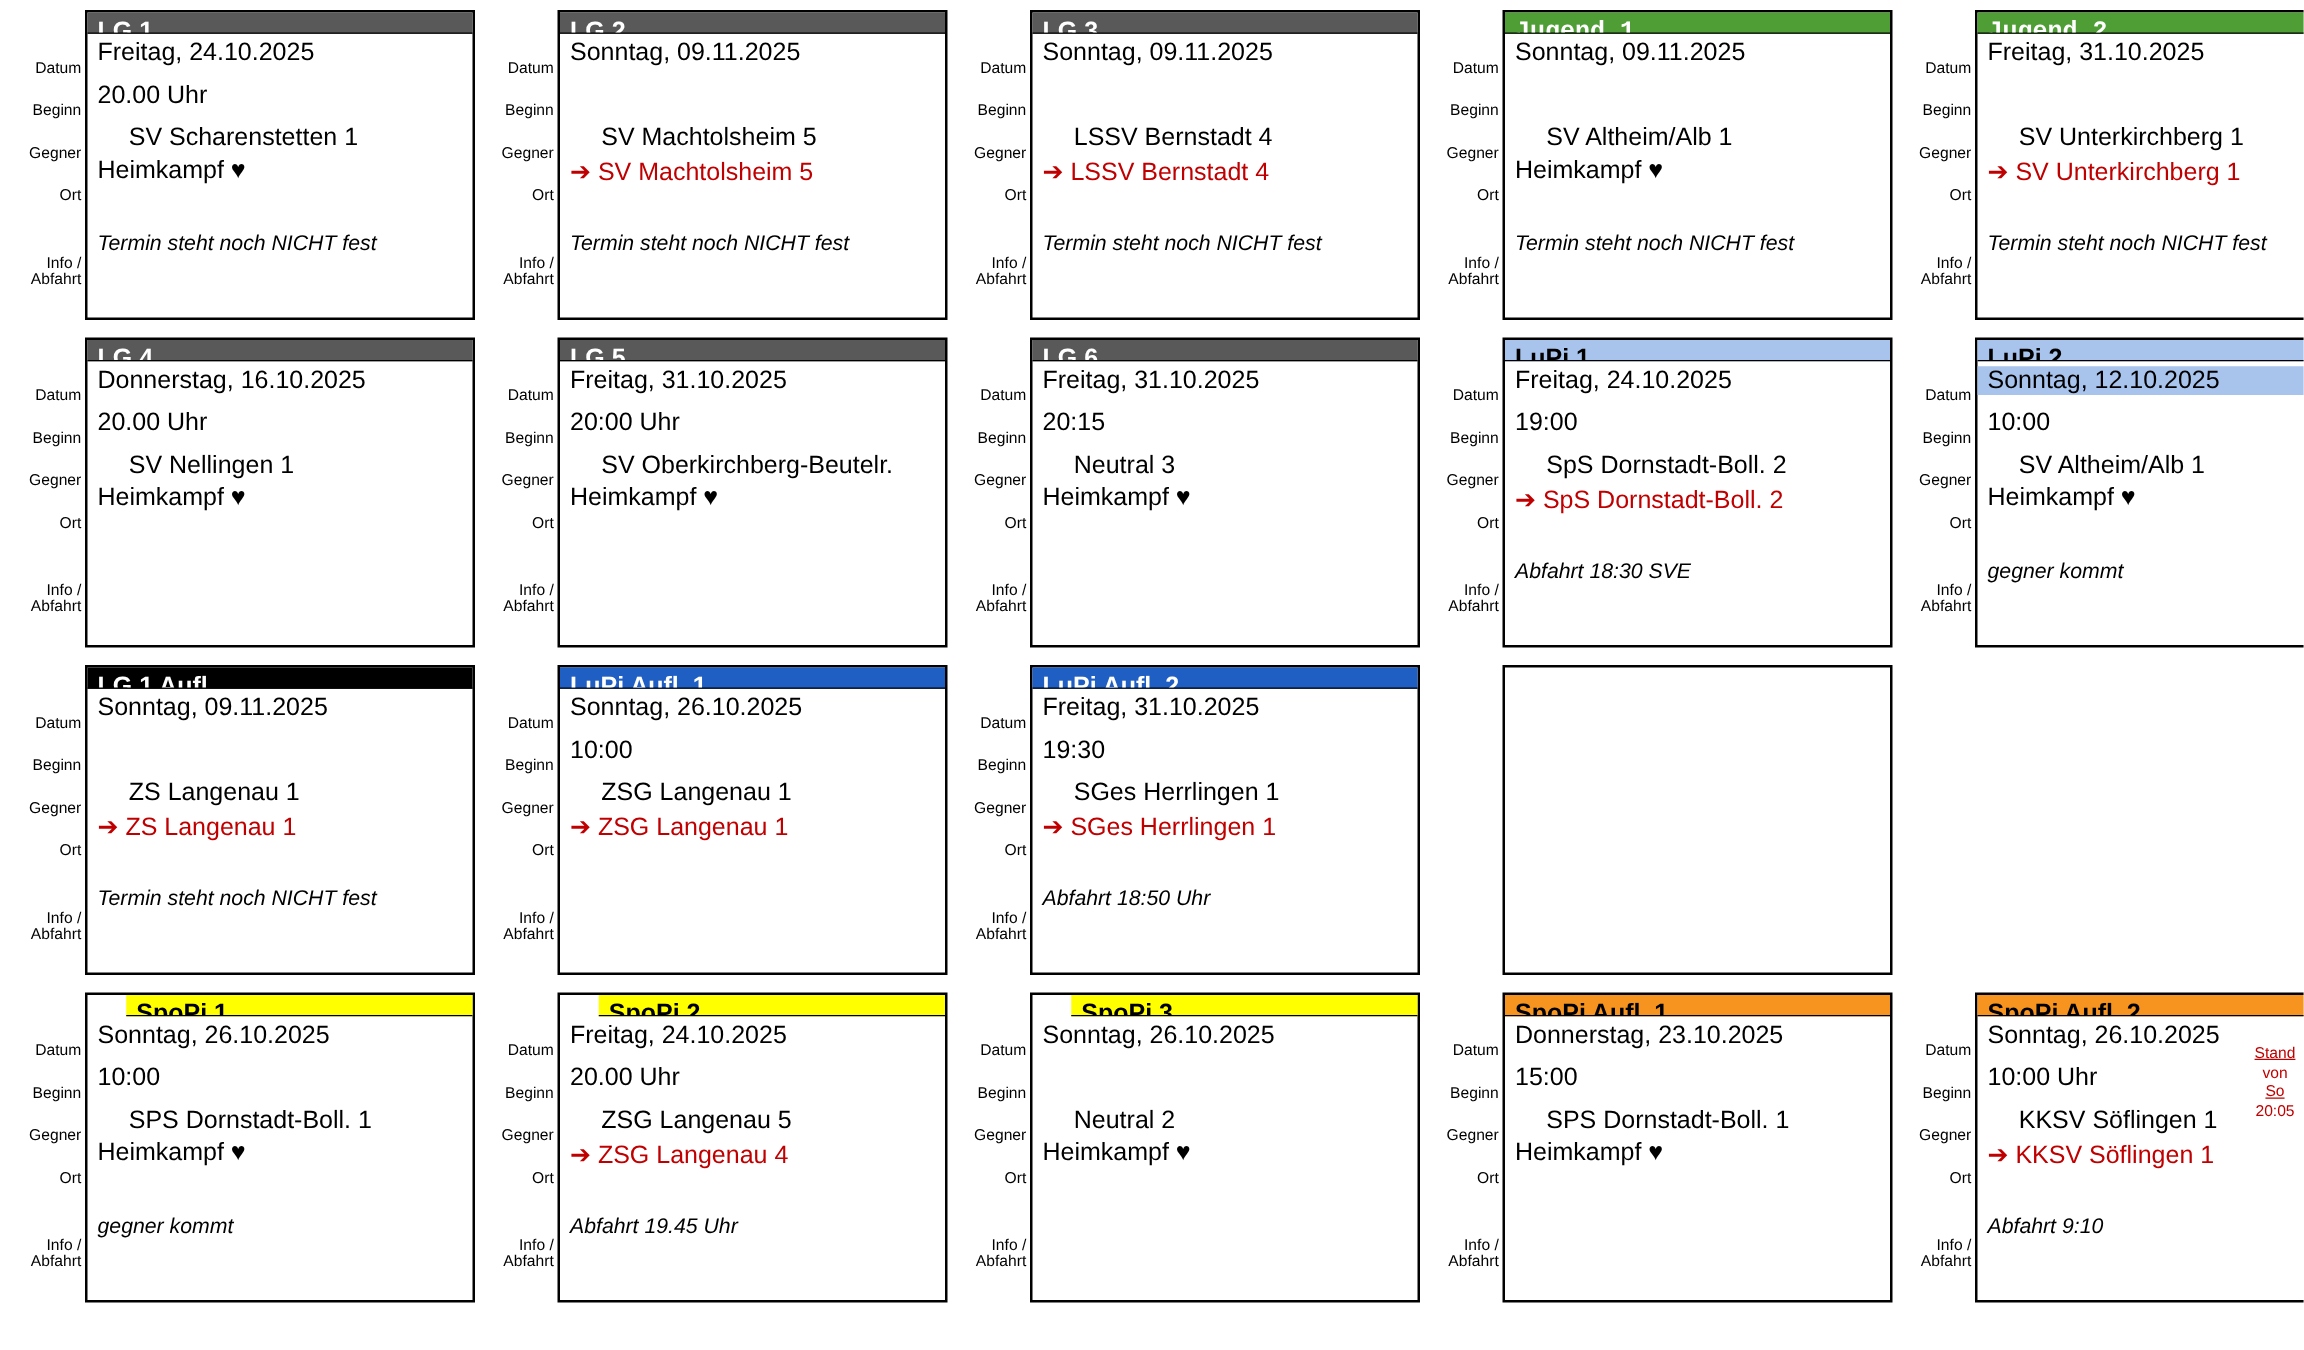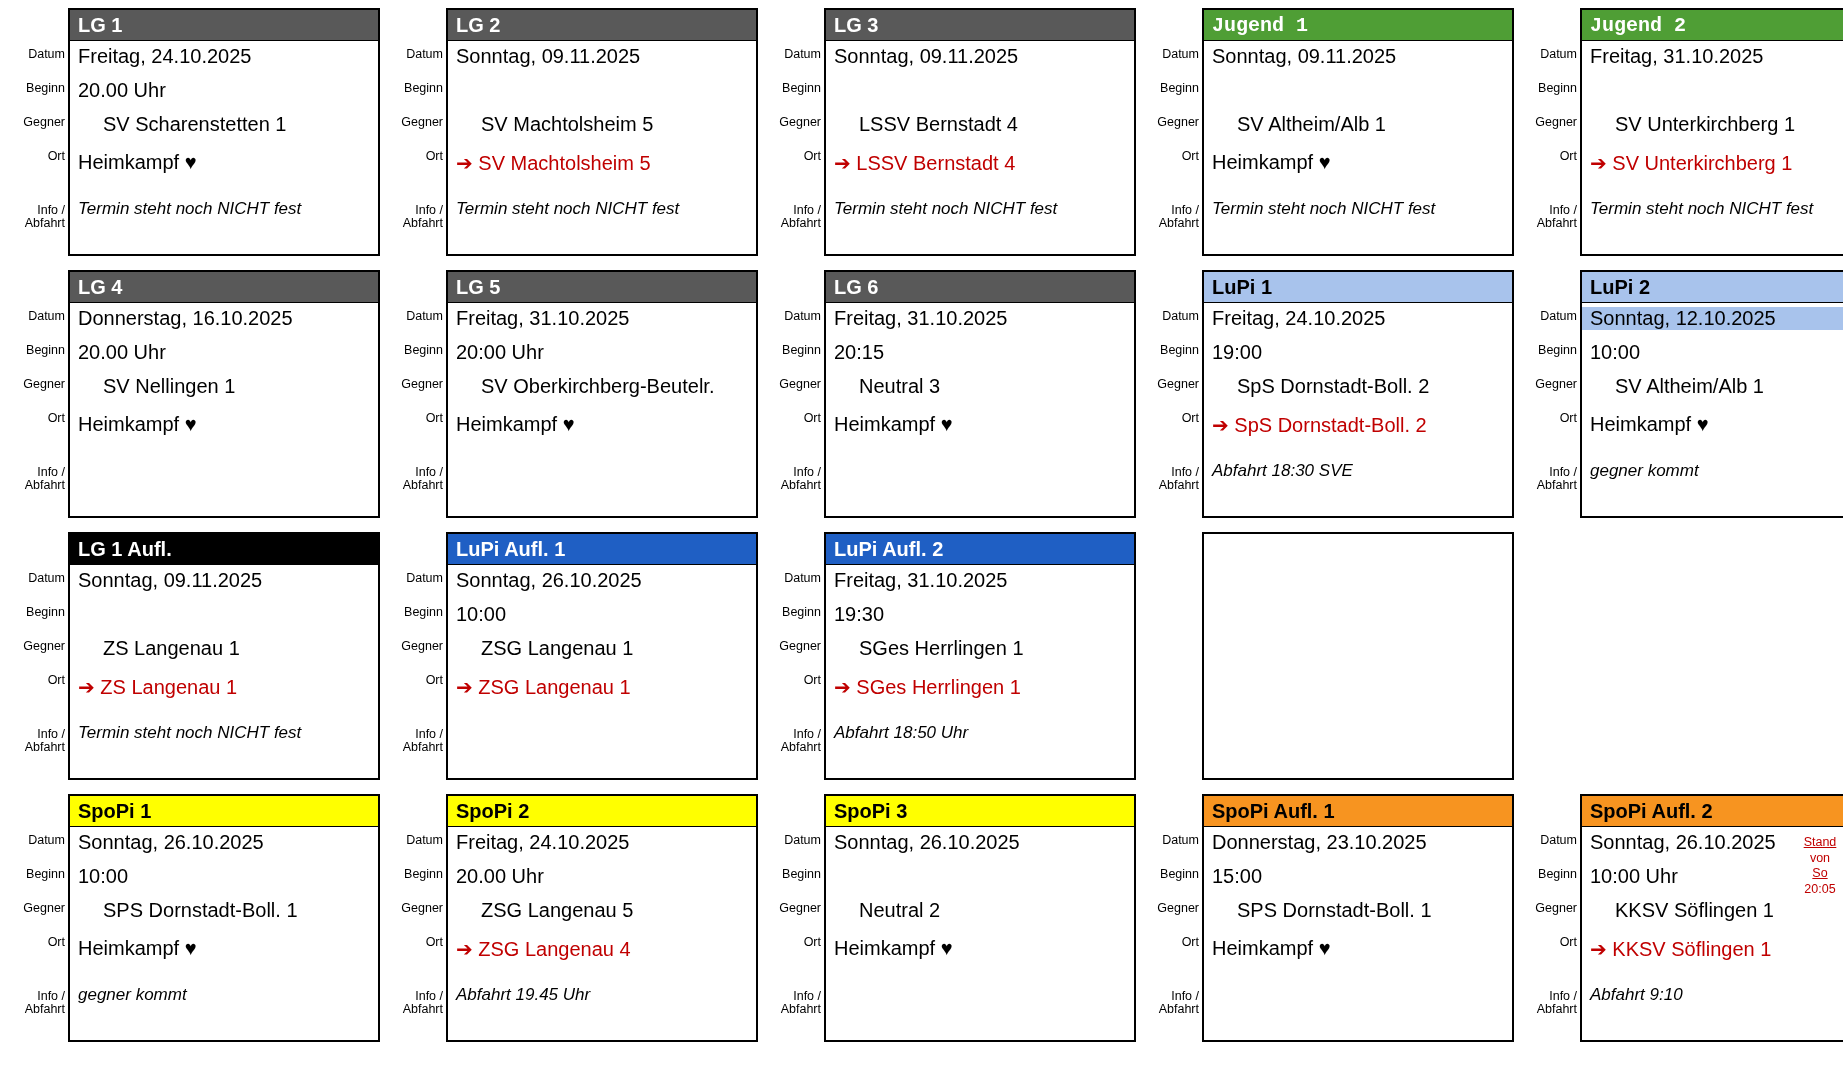--- a/index.html
+++ b/index.html
@@ -66,21 +66,21 @@
     position: absolute;
     left: 46px;
     top: 0;
     width: 312px;
     height: 248px;
     border: 2px solid #000;
     box-sizing: border-box;
     background: #fff;
   }
   .title {
-    height: 31px;
+    height: 17px;
     line-height: 31px;
     padding-left: 8px;
     font-size: 20px;
     font-weight: bold;
     box-sizing: border-box;
     border-bottom: 1px solid #000;
     overflow: hidden;
     white-space: nowrap;
   }
   .rows {
@@ -95,35 +95,35 @@
     box-sizing: border-box;
     font-size: 20px;
     color: #000;
     white-space: nowrap;
     overflow: hidden;
     text-overflow: ellipsis;
   }
   .r-datum  { top: 4px;  font-weight: normal; }
   .r-beginn { top: 38px; }
   .r-gegner { top: 72px; padding-left: 33px; }
-  .r-ort    { top: 110px; }
+  .r-ort    { top: 98px; }
   .r-info   { top: 158px; font-size: 17px; font-style: italic; }
 
   .away { color: #c00000; }
   .highlight-row {
     background: #a8c3ec;
   }
 
   
   .t-gray   { background: #595959; color: #ffffff; }
   .t-green  { background: #4f9e35; color: #ffffff; font-family: Liberation Mono, monospace; }
   .t-blue   { background: #a8c3ec; color: #000000; }
   .t-black  { background: #000000; color: #ffffff; }
   .t-dblue  { background: #1f5fc4; color: #ffffff; }
-  .t-yellow { background: #ffff00; color: #000000; }
+  .t-yellow { background: #ffff00; color: #000000; margin-left: 31px; }
   .t-orange { background: #f79420; color: #000000; }
 
   .stand {
     position: absolute;
     right: 2px;
     top: 835px;
     width: 42px;
     font-size: 12.5px;
     color: #c00000;
     line-height: 1.25;

